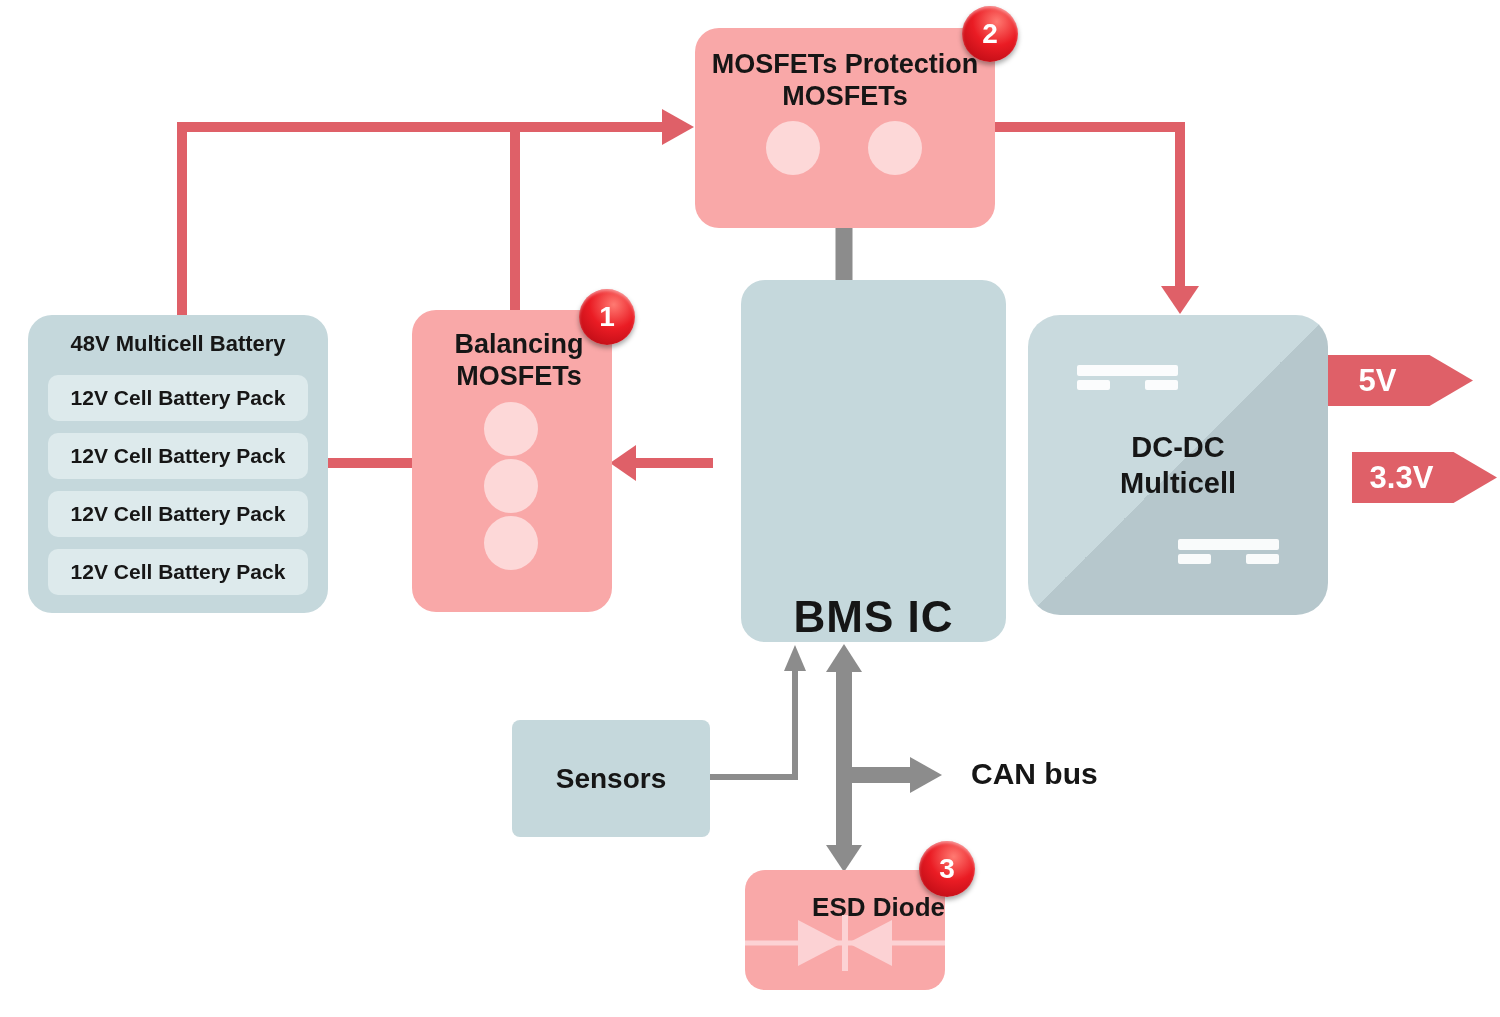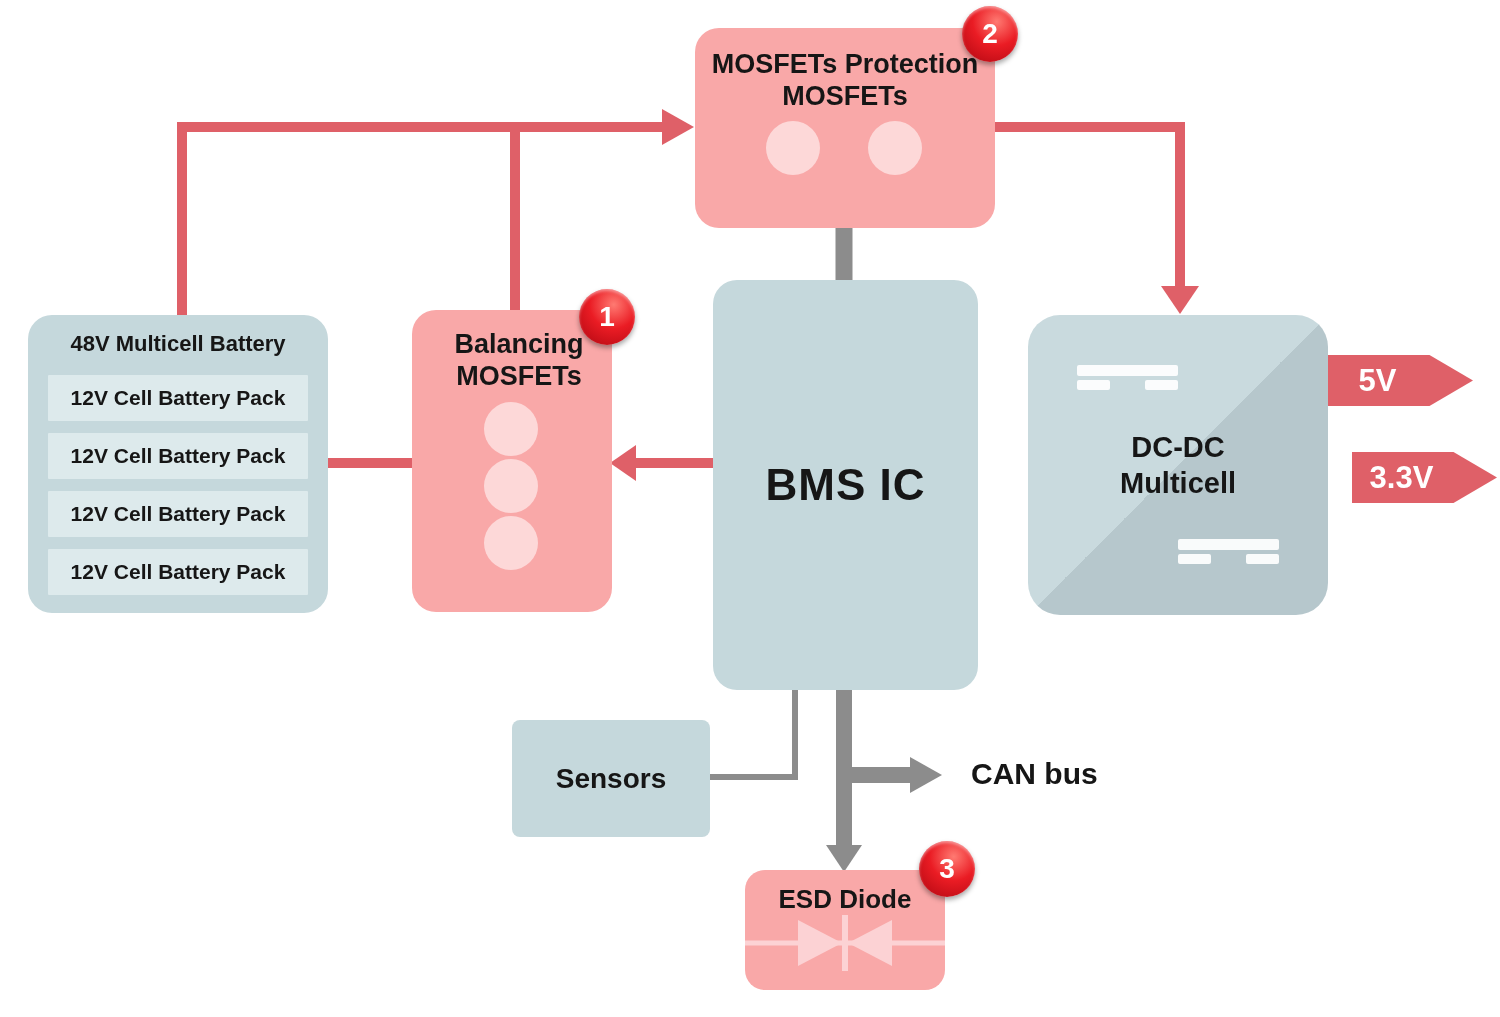--- a/index.html
+++ b/index.html
@@ -20,38 +20,38 @@
   .stage{position:relative;width:1500px;height:1017px;background:#ffffff;overflow:hidden;}
   .stage svg.connectors{position:absolute;left:0;top:0;z-index:1;}
   .box{position:absolute;z-index:2;color:var(--text);}
   .rounded{border-radius:24px;}
   .title{font-weight:bold;text-align:center;color:var(--text);}
 
   
   .battery{left:28px;top:315px;width:300px;height:298px;background:var(--blue-box);}
   .battery .title{padding-top:16px;font-size:22px;}
   .cell{position:absolute;left:20px;width:260px;height:46px;background:var(--cell-bg);
-        border-radius:1px;display:flex;align-items:center;justify-content:center;
+        border-radius:10px;display:flex;align-items:center;justify-content:center;
         font-size:21px;font-weight:bold;}
   .cell:nth-of-type(2){top:60px;} .cell:nth-of-type(3){top:118px;}
   .cell:nth-of-type(4){top:176px;} .cell:nth-of-type(5){top:234px;}
 
   
   .pink{background:var(--pink-box);}
   .balancing{left:412px;top:310px;width:200px;height:302px;padding-left:14px;}
   .balancing .title{padding-top:18px;font-size:27px;line-height:1.2;}
   .protection{left:695px;top:28px;width:300px;height:200px;}
   .protection .title{padding-top:20px;font-size:27px;line-height:1.2;}
   .mosfet-circle{position:absolute;width:54px;height:54px;border-radius:50%;background:var(--pink-light);}
   .balancing .c1{left:72px;top:92px;} .balancing .c2{left:72px;top:149px;} .balancing .c3{left:72px;top:206px;}
   .protection .c1{left:71px;top:93px;} .protection .c2{left:173px;top:93px;}
 
   
-  .bms{left:713px;top:280px;width:265px;height:410px;background:var(--blue-box);
-       display:flex;align-items:center;justify-content:center;}
+  .bms{left:741px;top:280px;width:265px;height:362px;background:var(--blue-box);
+       display:flex;align-items:flex-end;justify-content:center;}
   .bms .title{font-size:44px;letter-spacing:1px;}
 
   
   .dcdc{left:1028px;top:315px;width:300px;height:300px;border-radius:32px;
         background:linear-gradient(135deg,var(--dcdc-light) 50%,var(--dcdc-dark) 50%);
         display:flex;align-items:center;justify-content:center;}
   .dcdc .title{font-size:29px;line-height:1.25;}
   .batt-sym{position:absolute;}
   .batt-sym .bar{position:absolute;background:var(--white);opacity:.92;border-radius:2px;}
   .sym1{left:49px;top:50px;} .sym2{left:150px;top:224px;}
@@ -66,21 +66,21 @@
         padding-right:46px;color:var(--white);font-size:31px;font-weight:bold;z-index:2;}
   .v5{top:355px;} .v33{top:452px;margin-left:24px;} .v18{top:522px;}
 
   
   .sensors{left:512px;top:720px;width:198px;height:117px;background:var(--blue-box);border-radius:8px;
            display:flex;align-items:center;justify-content:center;}
   .sensors .title{font-size:28px;}
 
   
   .esd{left:745px;top:870px;width:200px;height:120px;border-radius:20px;}
-  .esd .title{padding-top:14px;font-size:26px;}
+  .esd .title{padding-top:22px;font-size:26px;text-align:right;}
   .esd svg{position:absolute;left:0;top:0;}
 
   
   .badge{position:absolute;width:56px;height:56px;border-radius:50%;z-index:3;
          background:radial-gradient(circle at 62% 28%,#ff7a72 0%,#ea1c24 45%,#c91019 75%,#9c0a12 100%);
          box-shadow:0 3px 5px rgba(0,0,0,.35), inset 0 2px 3px rgba(255,255,255,.45);
          display:flex;align-items:center;justify-content:center;
          color:var(--white);font-size:28px;font-weight:bold;}
   .balancing .badge{right:-23px;top:-21px;}
   .protection .badge{right:-23px;top:-22px;}

